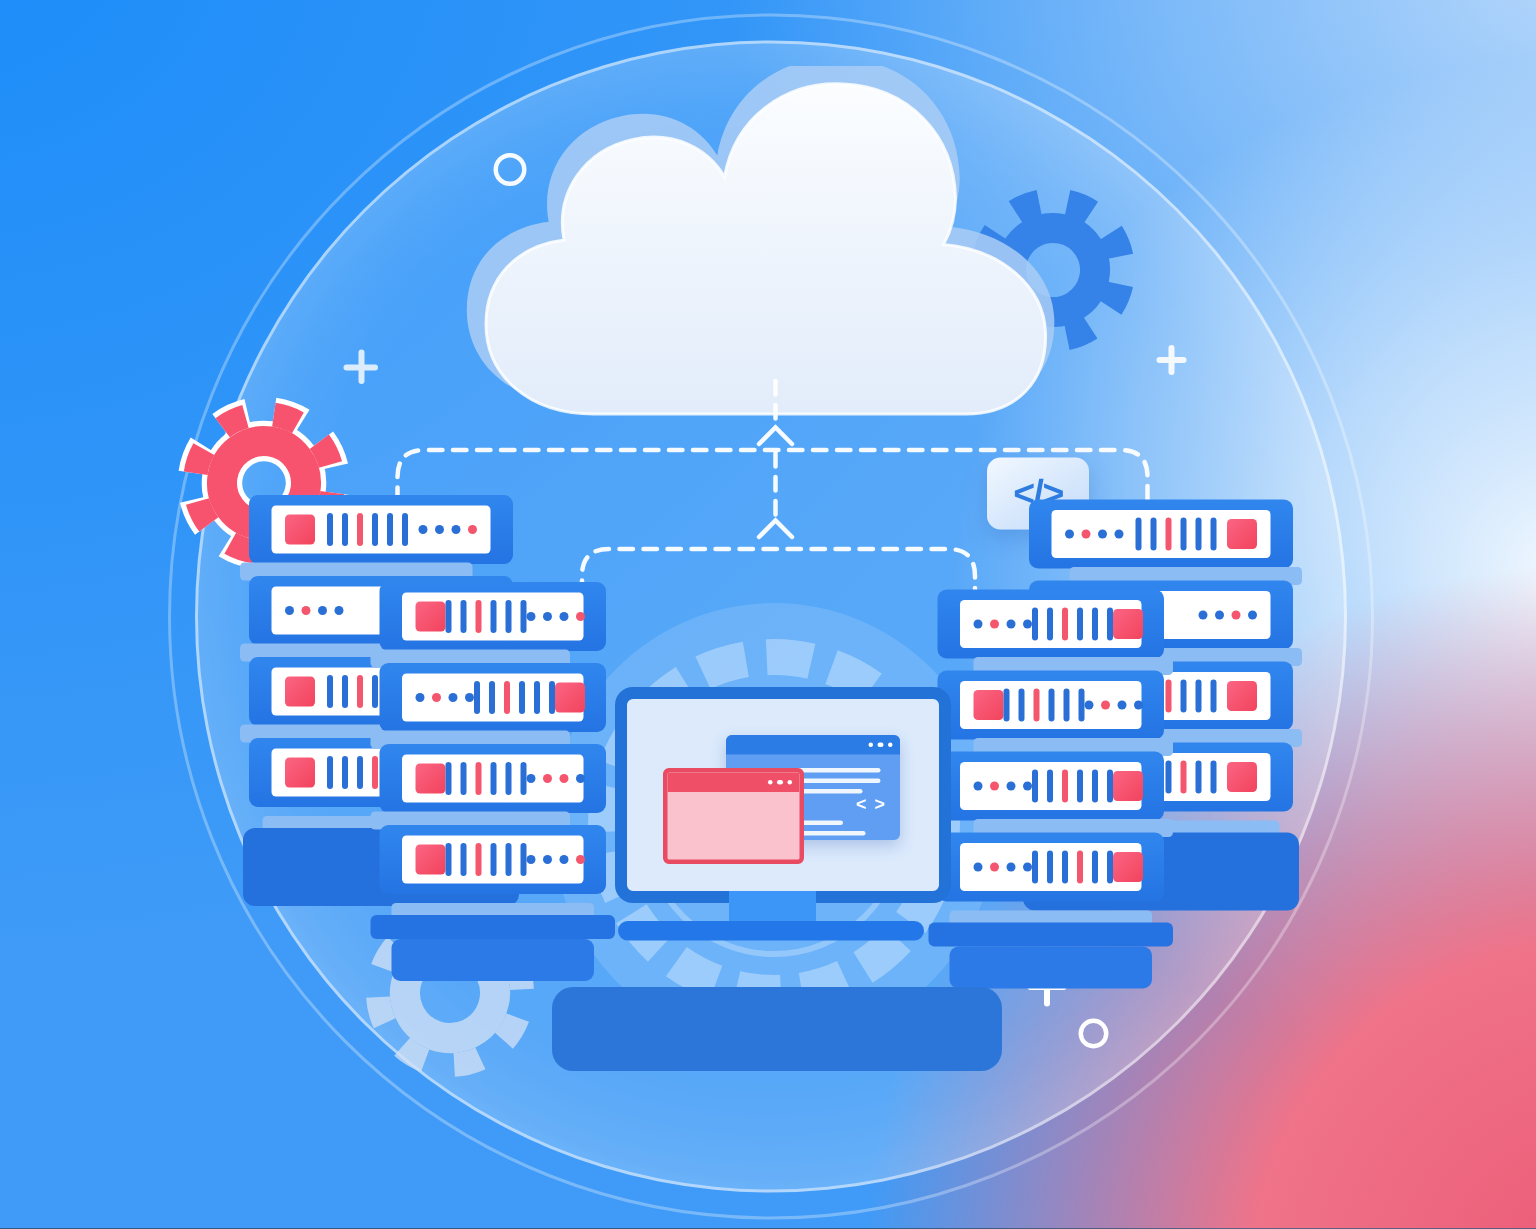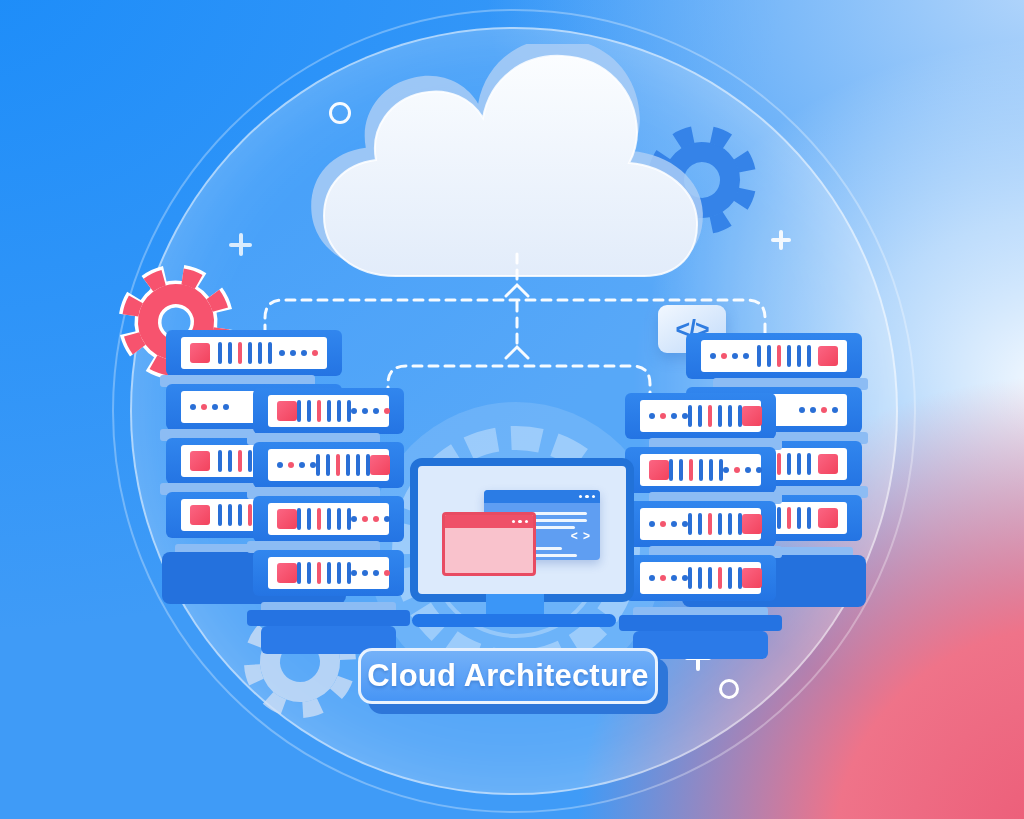--- a/index.html
+++ b/index.html
@@ -500,17 +500,14 @@
         <span class="win-dot"></span>
         <span class="win-dot"></span>
         <span class="win-dot"></span>
       </div>
     </div>
   </div>
   <div class="monitor-neck"></div>
   <div class="monitor-base"></div>
 
   <div class="label-shadow"></div>
-  <div class="label-box">
-    <span class="label-text">Cloud Architecture</span>
-  </div>
 
 </div>
 
 </body></html>

